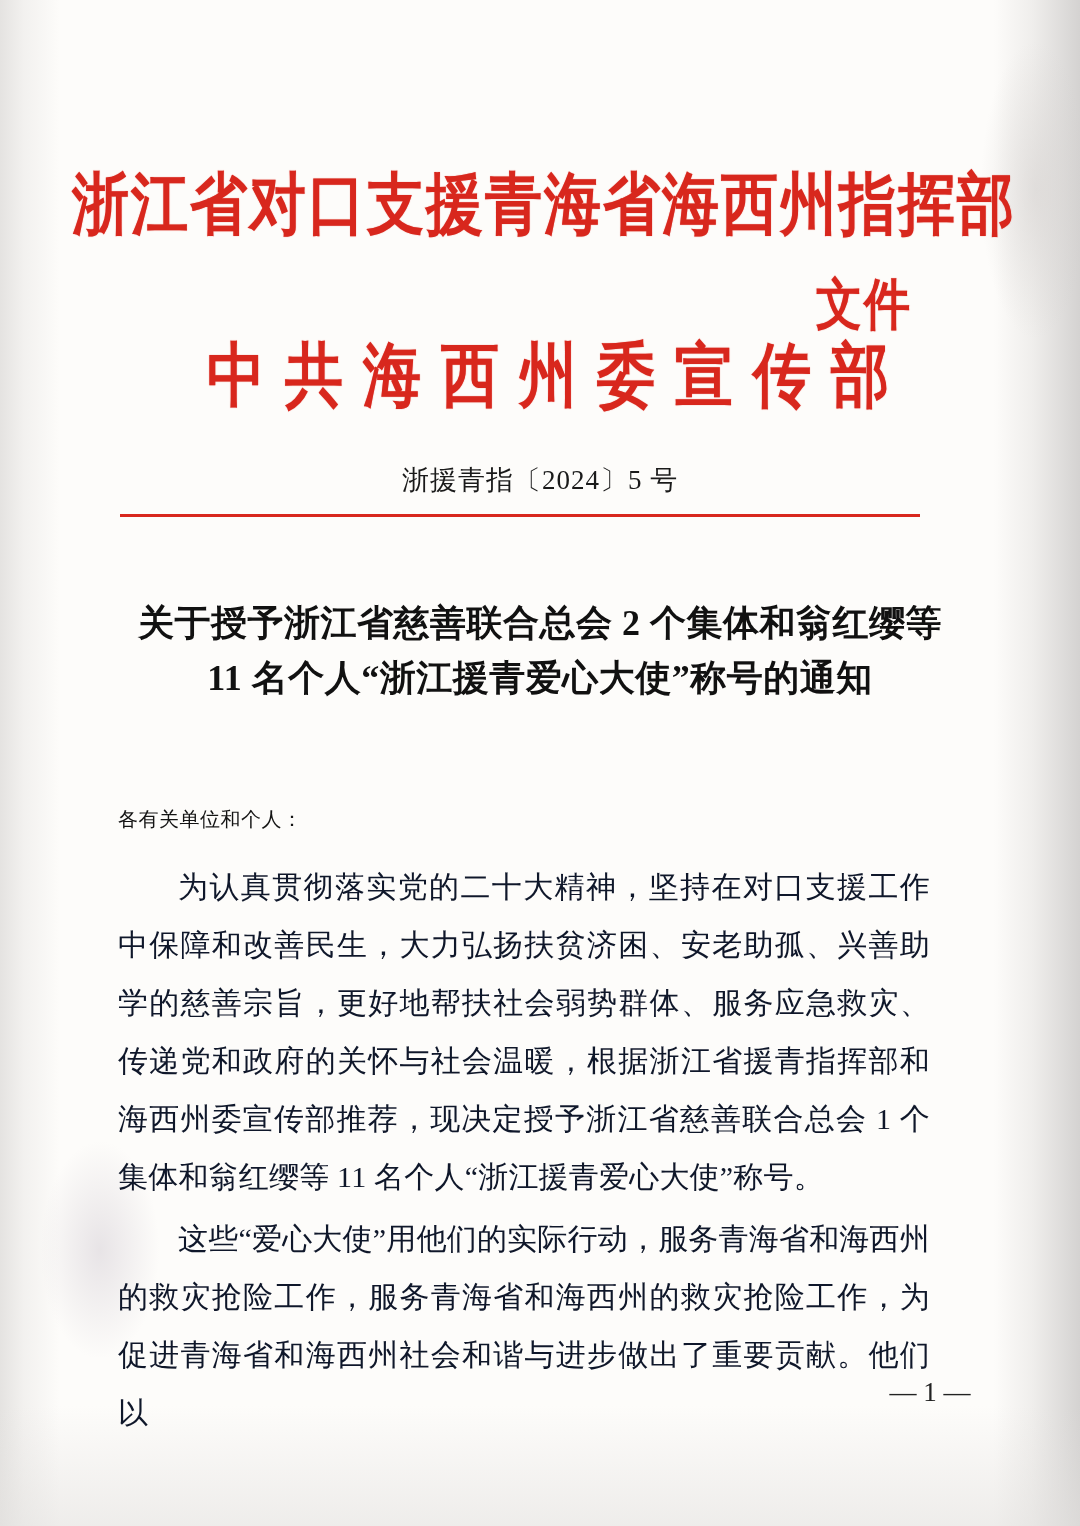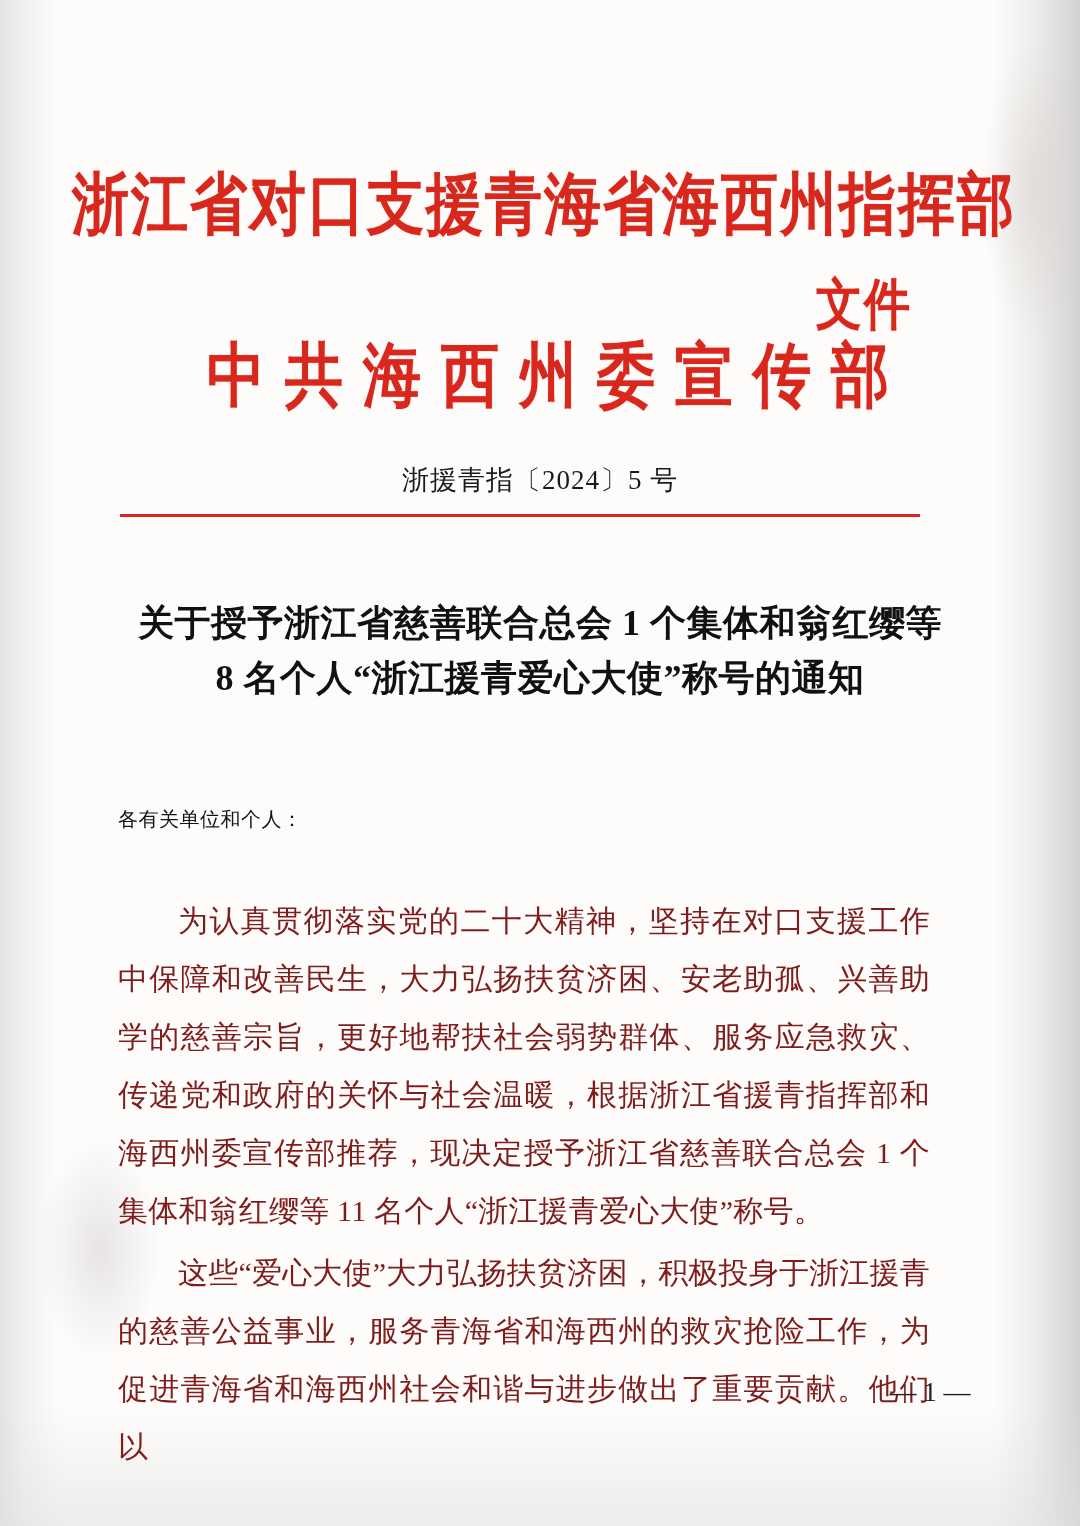--- a/index.html
+++ b/index.html
@@ -153,25 +153,25 @@
     position: absolute;
     left: 118px;
     top: 806px;
     font-size: 20px;
     color: #141414;
     letter-spacing: 0.5px;
   }
   .body-text {
     position: absolute;
     left: 118px;
-    top: 892px;
+    top: 858px;
     width: 812px;
     font-size: 30px;
     line-height: 58px;
-    color: #7f1d1d;
+    color: #0f172a;
     text-align: justify;
     text-justify: inter-ideograph;
     letter-spacing: 0.2px;
   }
   .body-text p {
     margin: 0 0 0 0;
     text-indent: 2em;
   }
   .body-text p + p {
     margin-top: 4px;
@@ -204,25 +204,25 @@
     <div class="masthead">
       <div class="masthead-line1">浙江省对口支援青海省海西州指挥部</div>
       <div class="masthead-wen">文件</div>
       <div class="masthead-line2">中共海西州委宣传部</div>
     </div>
 
     <div class="doc-number">浙援青指〔2024〕5 号</div>
 
     <div class="red-rule"></div>
 
-    <div class="doc-title">关于授予浙江省慈善联合总会 1 个集体和翁红缨等 8 名个人“浙江援青爱心大使”称号的通知</div>
+    <div class="doc-title">关于授予浙江省慈善联合总会 2 个集体和翁红缨等 11 名个人“浙江援青爱心大使”称号的通知</div>
 
     <div class="salutation">各有关单位和个人：</div>
 
     <div class="body-text">
       <p>为认真贯彻落实党的二十大精神，坚持在对口支援工作中保障和改善民生，大力弘扬扶贫济困、安老助孤、兴善助学的慈善宗旨，更好地帮扶社会弱势群体、服务应急救灾、传递党和政府的关怀与社会温暖，根据浙江省援青指挥部和海西州委宣传部推荐，现决定授予浙江省慈善联合总会 1 个集体和翁红缨等 11 名个人“浙江援青爱心大使”称号。</p>
-      <p>这些“爱心大使”大力弘扬扶贫济困，积极投身于浙江援青的慈善公益事业，服务青海省和海西州的救灾抢险工作，为促进青海省和海西州社会和谐与进步做出了重要贡献。他们以</p>
+      <p>这些“爱心大使”用他们的实际行动，服务青海省和海西州的救灾抢险工作，服务青海省和海西州的救灾抢险工作，为促进青海省和海西州社会和谐与进步做出了重要贡献。他们以</p>
     </div>
 
     <div class="page-number">— 1 —</div>
 
   </div>
 </div>
 
 </body></html>

